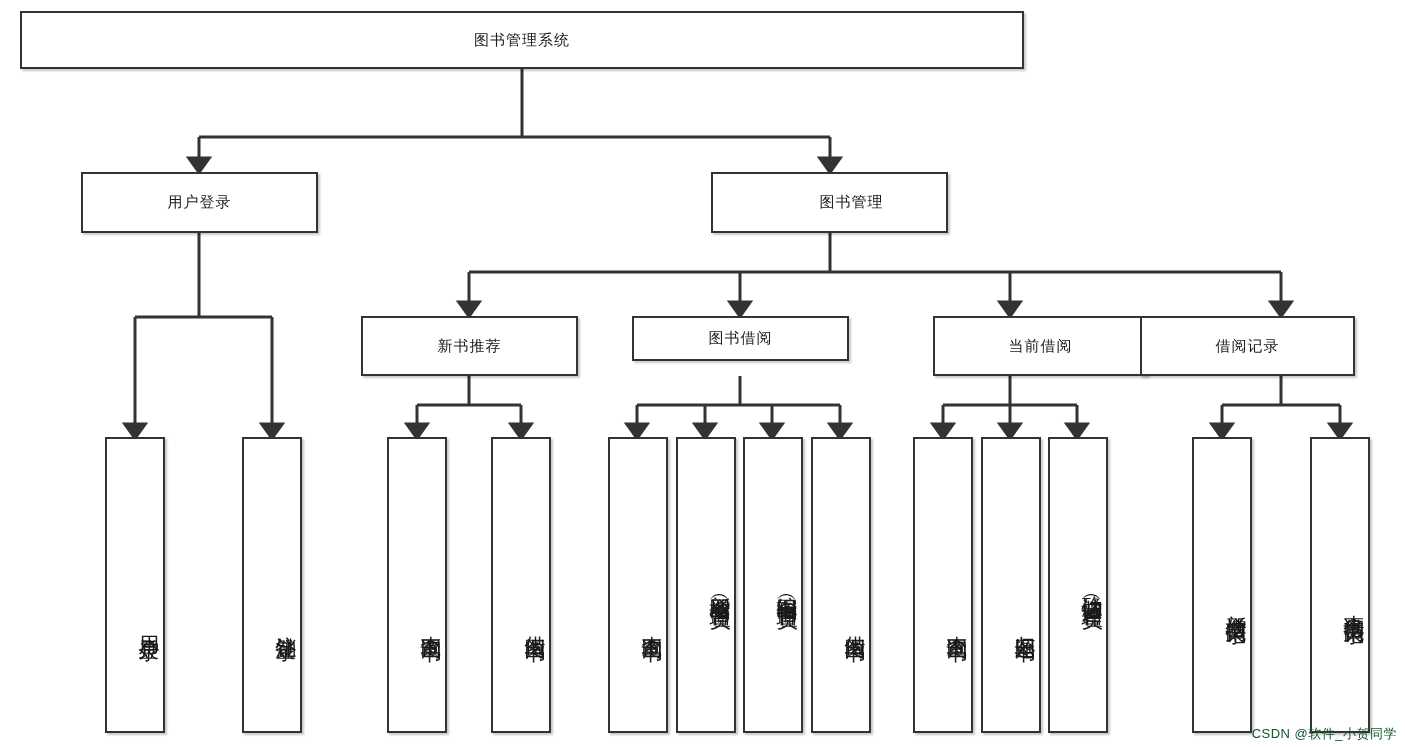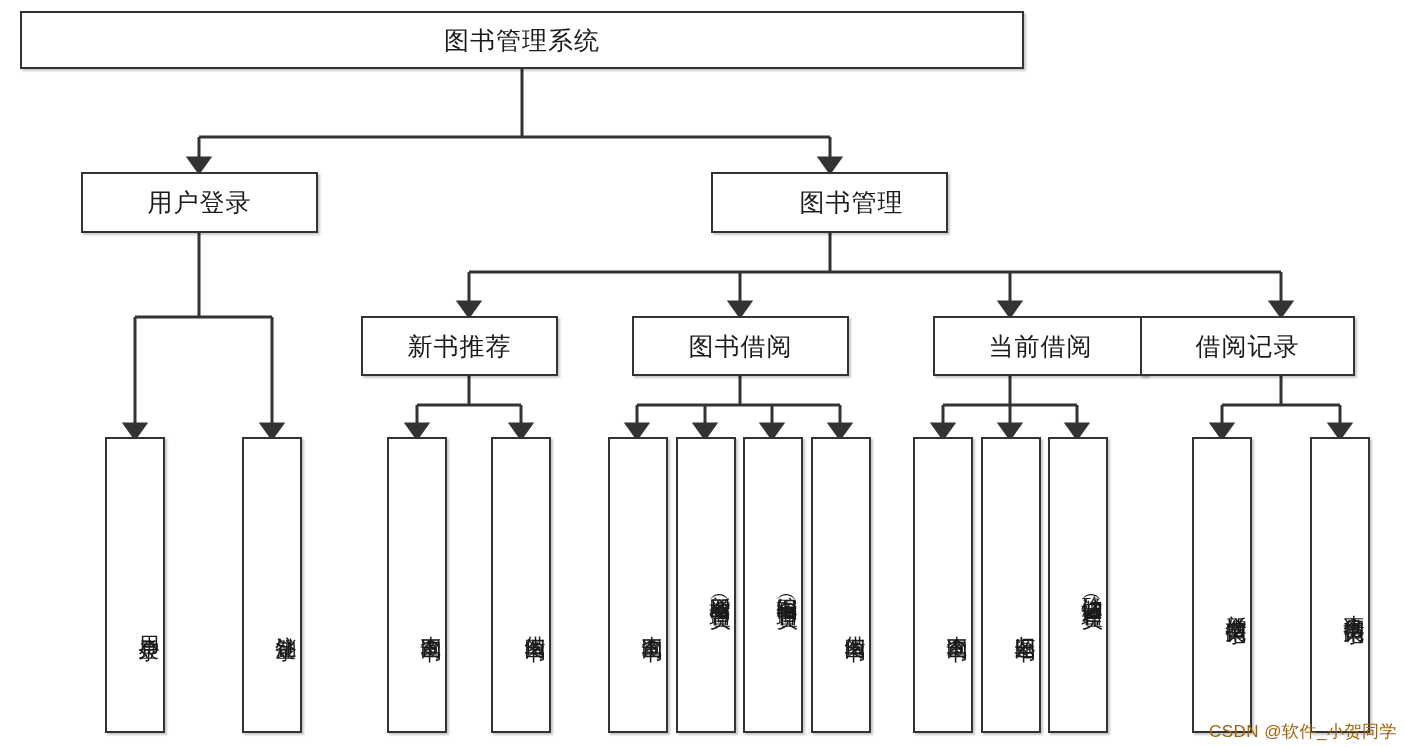--- a/index.html
+++ b/index.html
@@ -30,21 +30,21 @@
     box-sizing: border-box;
     background: #ffffff;
     border: 2px solid #333333;
     box-shadow: 2px 2px 2px rgba(0,0,0,0.22);
     display: flex;
     align-items: center;
     justify-content: center;
     color: #1a1a1a;
   }
   .node.h-node {
-    font-size: 25px;
+    font-size: 15px;
     letter-spacing: 1px;
   }
   .node.v-node {
     font-size: 21px;
     writing-mode: vertical-rl;
     text-orientation: upright;
     letter-spacing: 2px;
     align-items: flex-start;
     justify-content: center;
     padding-top: 10px;
@@ -58,22 +58,22 @@
     text-orientation: upright;
     white-space: nowrap;
   }
   .node .hlabel {
     white-space: nowrap;
   }
   #watermark {
     position: absolute;
     right: 8px;
     bottom: 4px;
-    font-size: 17px;
-    color: #a16207;
+    font-size: 13px;
+    color: #14532d;
     letter-spacing: 0.5px;
     white-space: nowrap;
   }
 </style>
 </head>
 <body>
 
 <div id="canvas">
 
   <svg class="edges" viewBox="0 0 1405 747" xmlns="http://www.w3.org/2000/svg">
@@ -131,24 +131,24 @@
     <span class="hlabel">图书管理系统</span>
   </div>
 
   <div class="node h-node" style="left:81px; top:172px; width:237px; height:61px;">
     <span class="hlabel">用户登录</span>
   </div>
   <div class="node h-node" style="left:711px; top:172px; width:237px; height:61px;padding-left:44px;">
     <span class="hlabel">图书管理</span>
   </div>
 
-  <div class="node h-node" style="left:361px; top:316px; width:197px; height:60px;justify-content:center;">
+  <div class="node h-node" style="left:361px; top:316px; width:217px; height:60px;justify-content:center;">
     <span class="hlabel">新书推荐</span>
   </div>
-  <div class="node h-node" style="left:632px; top:316px; width:217px; height:60px;">
+  <div class="node h-node" style="left:632px; top:316px; width:217px; height:45px;">
     <span class="hlabel">图书借阅</span>
   </div>
   <div class="node h-node" style="left:933px; top:316px; width:215px; height:60px;">
     <span class="hlabel">当前借阅</span>
   </div>
   <div class="node h-node" style="left:1140px; top:316px; width:215px; height:60px;">
     <span class="hlabel">借阅记录</span>
   </div>
 
   <div class="node v-node" style="left:105px; top:437px; width:60px; height:296px; padding-top:76px;">

